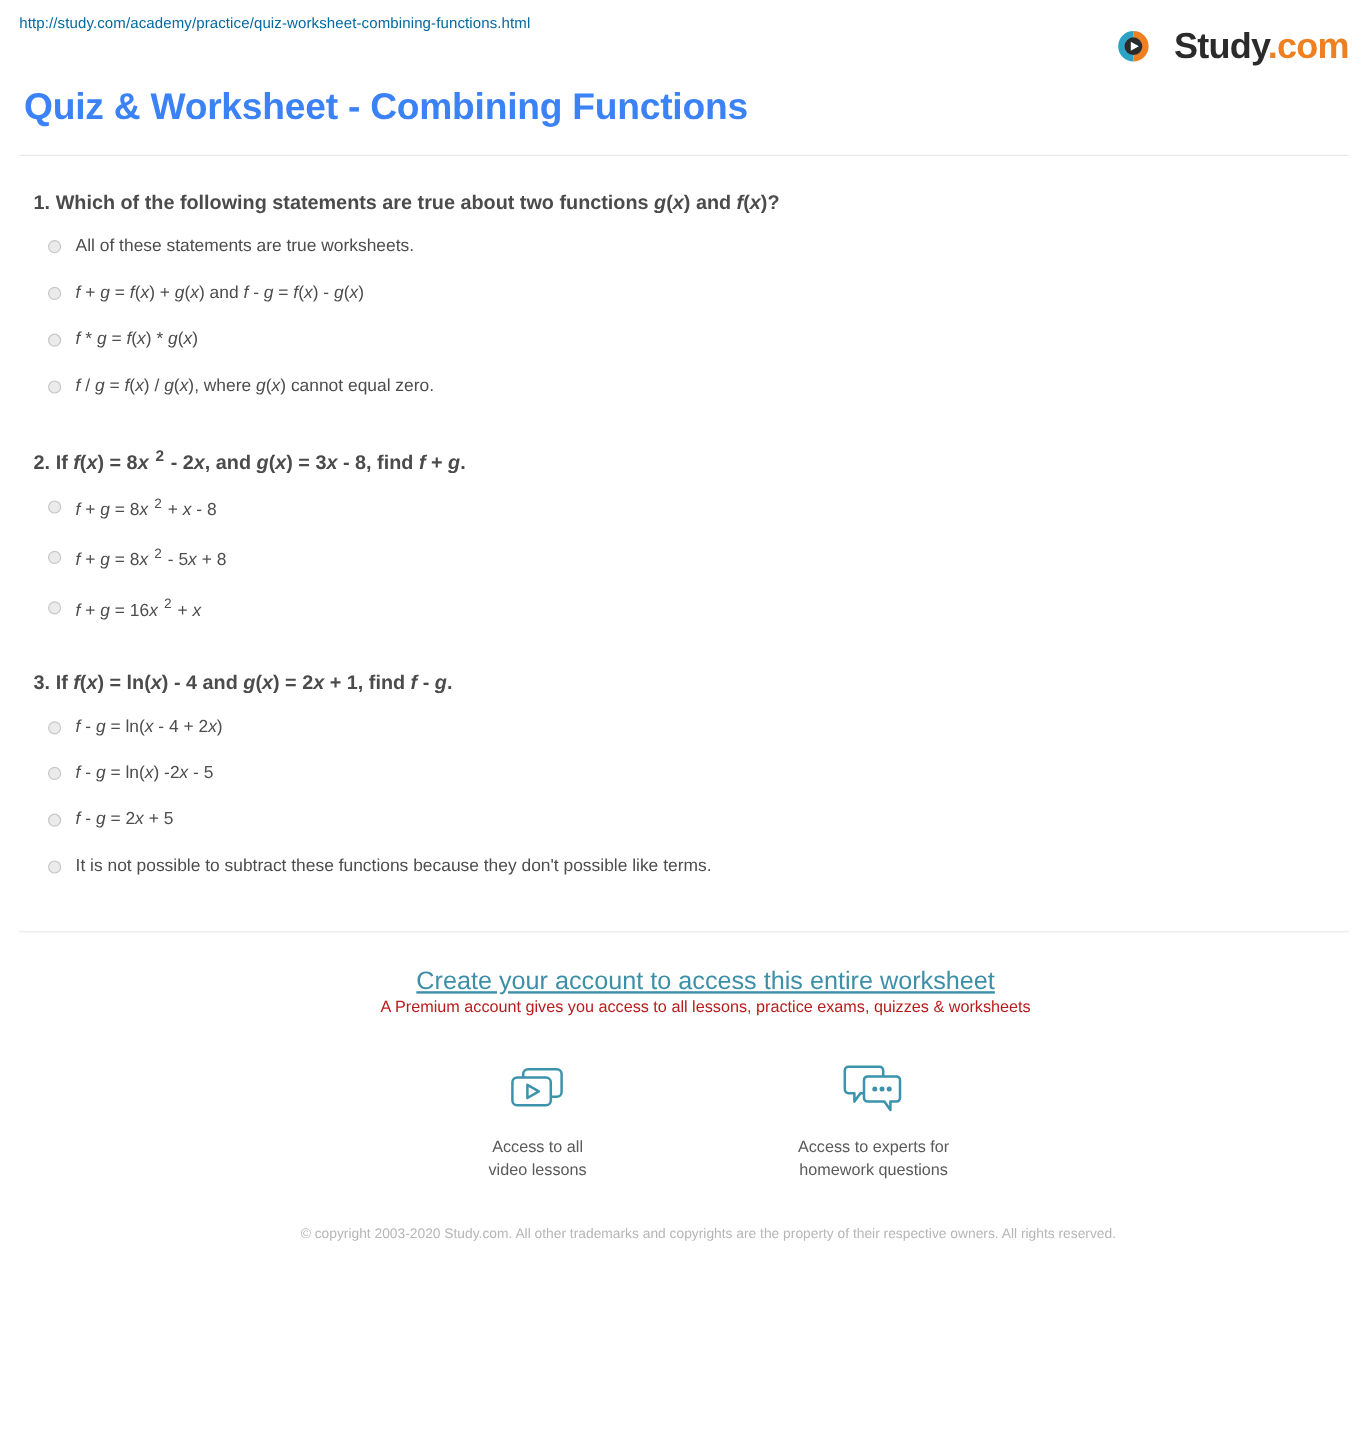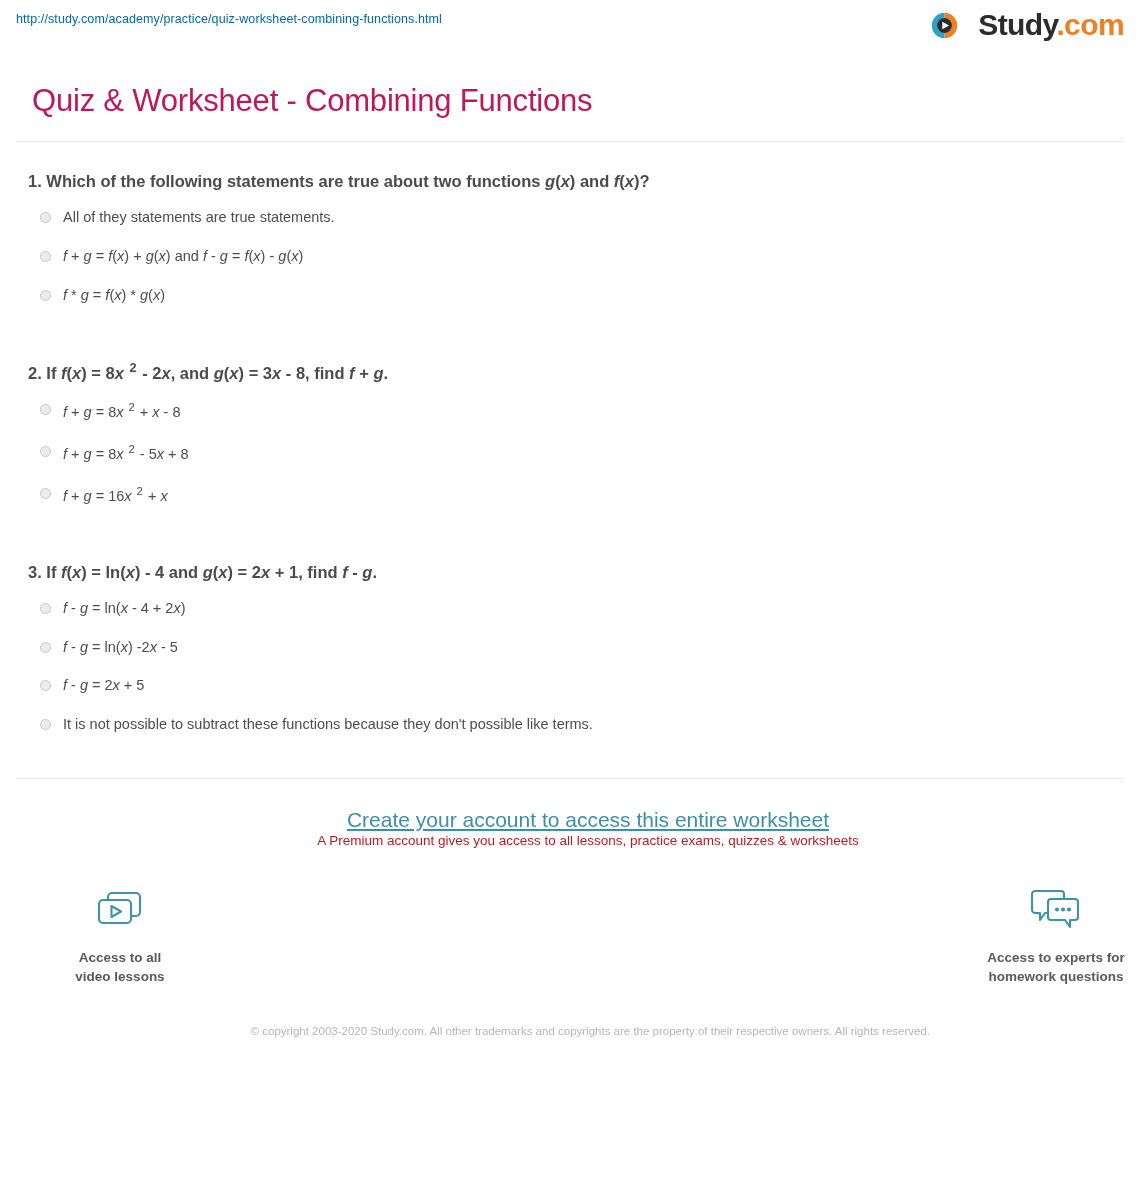--- a/index.html
+++ b/index.html
@@ -27,59 +27,59 @@
     left: 16px;
     top: 12px;
     font-size: 12.5px;
     color: #0369a1;
     letter-spacing: 0.1px;
     white-space: nowrap;
   }
   .brand-logo {
     position: absolute;
     right: 16px;
-    top: 10px;
+    top: 24px;
     display: flex;
-    align-items: center;
+    align-items: flex-start;
     gap: 19px;
   }
   .brand-mark {
     width: 29px; height: 29px;
     position: relative;
     flex: 0 0 auto;
   }
   .brand-wordmark {
     font-size: 30px;
     font-weight: 700;
     color: #2b2b2b;
     letter-spacing: -0.6px;
     line-height: 1;
     white-space: nowrap;
   }
   .brand-wordmark .dot { color: #ef8022; }
 
   
   .worksheet-title {
-    margin: 16px;
+    margin: 4px;
     padding: 8px 16px 0 16px;
     font-size: 31px;
-    font-weight: 400;
-    color: #be185d;
+    font-weight: 700;
+    color: #3b82f6;
     letter-spacing: -0.2px;
     line-height: 1.2;
   }
   .rule {
     height: 1px;
     background: #e9e9e9;
     margin: 22px 16px 0 16px;
   }
 
   
   .quiz-body { padding: 0 28px; }
-  .question-block { margin-top: 44px; }
+  .question-block { margin-top: 29px; }
   .question-block:first-child { margin-top: 28px; }
 
   .question-prompt {
     font-size: 16.5px;
     font-weight: 700;
     color: #4b4b4b;
     line-height: 1.35;
     margin: 0 0 6px 0;
   }
   .question-prompt .num { font-weight: 700; }
@@ -141,24 +141,23 @@
   }
   .cta-sub {
     font-size: 13.5px;
     color: #b91c1c;
     margin: 0;
     line-height: 1.3;
   }
 
   .benefits {
     display: flex;
-    justify-content: space-between;
+    justify-content: center;
     gap: 112px;
     margin-top: 32px;
-    font-weight: bold;
   }
   .benefit {
     width: 168px;
     text-align: center;
   }
   .benefit-icon {
     height: 54px;
     display: flex;
     align-items: center;
     justify-content: center;
@@ -205,29 +204,33 @@
 <div class="quiz-body">
 
   <section class="question-block">
     <p class="question-prompt">
       <span class="num">1.</span>
       <span>Which of the following statements are true about two functions <i class="v">g</i>(<i class="v">x</i>) and <i class="v">f</i>(<i class="v">x</i>)?</span>
     </p>
     <ul class="answer-list">
       <li class="answer-option">
         <span class="radio-dot"></span>
-        <span class="answer-text">All of they statements are true statements.</span>
+        <span class="answer-text">All of these statements are true worksheets.</span>
       </li>
       <li class="answer-option">
         <span class="radio-dot"></span>
         <span class="answer-text"><i class="v">f</i> + <i class="v">g</i> = <i class="v">f</i>(<i class="v">x</i>) + <i class="v">g</i>(<i class="v">x</i>) and <i class="v">f</i> - <i class="v">g</i> = <i class="v">f</i>(<i class="v">x</i>) - <i class="v">g</i>(<i class="v">x</i>)</span>
       </li>
       <li class="answer-option">
         <span class="radio-dot"></span>
         <span class="answer-text"><i class="v">f</i> * <i class="v">g</i> = <i class="v">f</i>(<i class="v">x</i>) * <i class="v">g</i>(<i class="v">x</i>)</span>
+      </li>
+      <li class="answer-option">
+        <span class="radio-dot"></span>
+        <span class="answer-text"><i class="v">f</i> / <i class="v">g</i> = <i class="v">f</i>(<i class="v">x</i>) / <i class="v">g</i>(<i class="v">x</i>), where <i class="v">g</i>(<i class="v">x</i>) cannot equal zero.</span>
       </li>
     </ul>
   </section>
 
   <section class="question-block">
     <p class="question-prompt">
       <span class="num">2.</span>
       <span>If <i class="v">f</i>(<i class="v">x</i>) = 8<i class="v">x</i> <sup class="exp">2</sup> - 2<i class="v">x</i>, and <i class="v">g</i>(<i class="v">x</i>) = 3<i class="v">x</i> - 8, find <i class="v">f</i> + <i class="v">g</i>.</span>
     </p>
     <ul class="answer-list">

